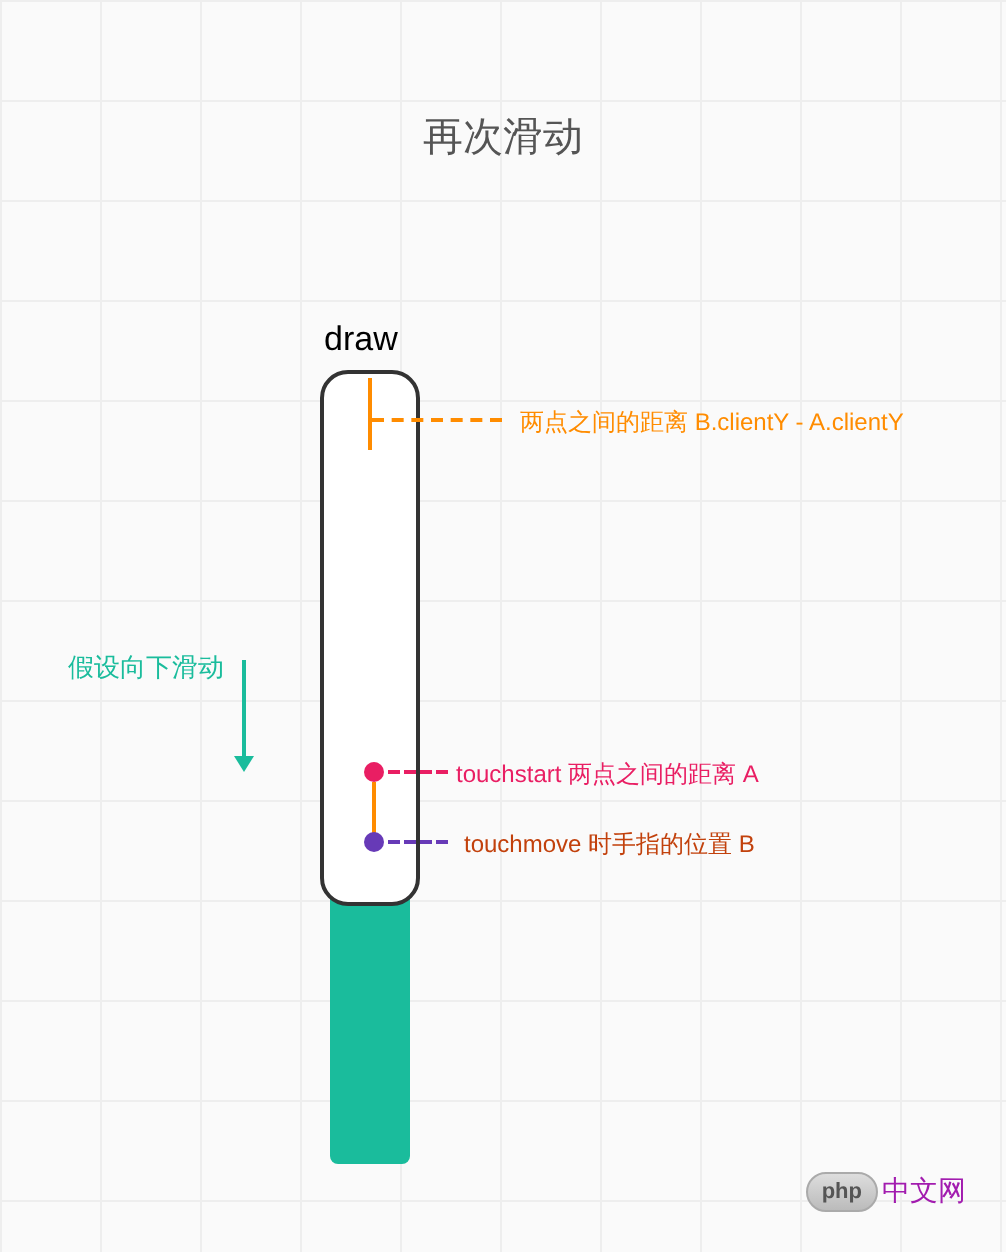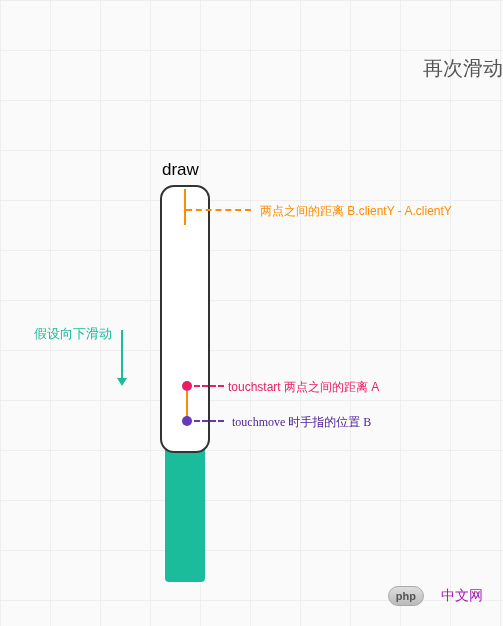--- a/index.html
+++ b/index.html
@@ -13,21 +13,21 @@
       background-size: 50px 50px;
       position: relative;
       font-family: -apple-system, sans-serif;
       overflow: hidden;
     }
     .title {
       position: absolute;
       top: 55px;
       left: 0;
       right: 0;
-      text-align: right;
+      text-align: center;
       font-size: 20px;
       color: #555;
     }
     .draw-label {
       position: absolute;
       top: 160px;
       left: 162px;
       font-size: 17px;
       color: #000;
       text-align: right;
@@ -150,30 +150,29 @@
       width: 30px;
       height: 0;
       border-top: 2px dashed #673ab7;
       z-index: 3;
     }
     .text-b {
       position: absolute;
       top: 414px;
       left: 232px;
       font-size: 12px;
-      color: #4c1d95;
-      font-family: Liberation Serif, serif;
+      color: #c2410c;
     }
     .watermark {
       position: absolute;
       bottom: 20px;
       right: 20px;
       display: flex;
       align-items: center;
-      gap: 17px;
+      gap: 2px;
       margin-top: 39px;
     }
     .wm-badge {
       background: linear-gradient(#ddd,#bbb);
       color: #555;
       font-size: 11px;
       font-weight: bold;
       padding: 3px 7px;
       border-radius: 10px;
       border: 1px solid #aaa;

